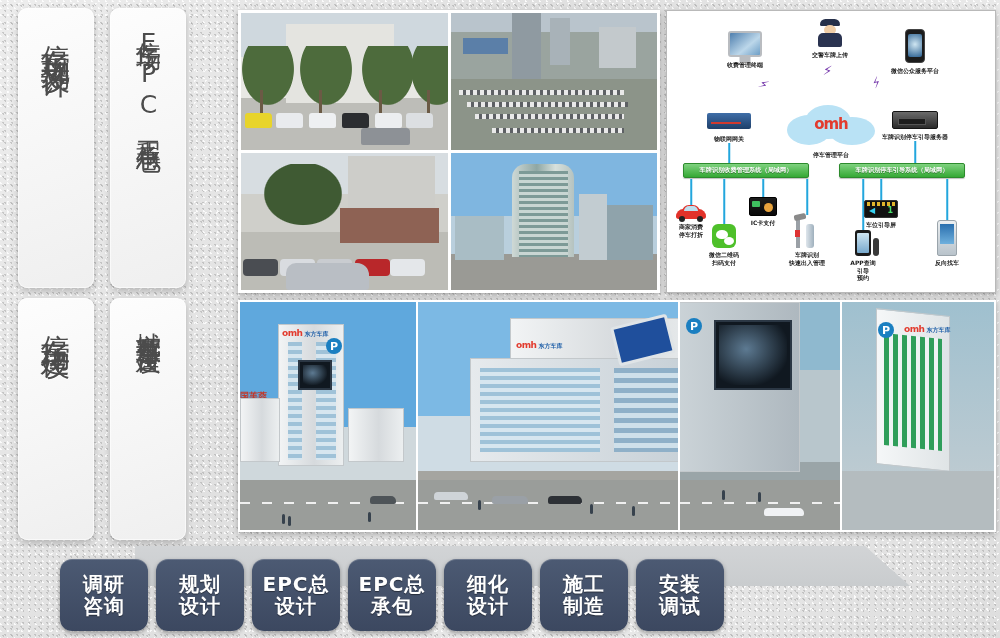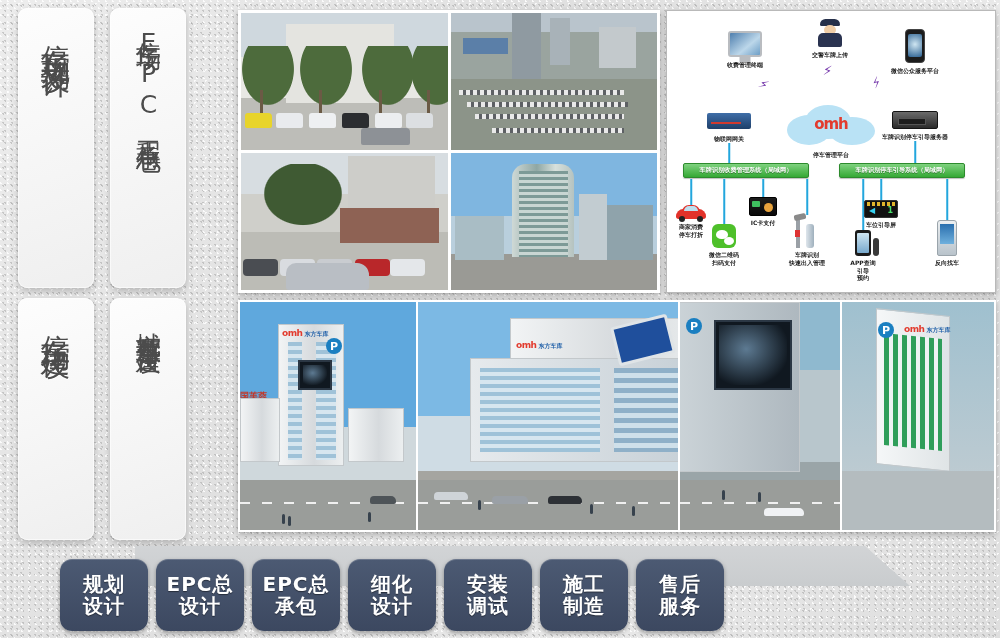--- a/index.html
+++ b/index.html
@@ -445,40 +445,40 @@
       <div style="position:absolute;left:0;bottom:0;width:100%;height:26%;background:#b4bcbf"></div>
     </div>
 
   </div>
 </div>
 
 <div id="bottom-band"></div>
 
 <div id="btn-row">
   <div class="pbtn">
+    <span class="l1">调研</span>
+    <span class="l2">咨询</span>
+  </div>
+  <div class="pbtn">
     <span class="l1">规划</span>
     <span class="l2">设计</span>
   </div>
   <div class="pbtn">
     <span class="l1">EPC总</span>
     <span class="l2">设计</span>
   </div>
   <div class="pbtn">
     <span class="l1">EPC总</span>
     <span class="l2">承包</span>
   </div>
   <div class="pbtn">
     <span class="l1">细化</span>
     <span class="l2">设计</span>
   </div>
   <div class="pbtn">
+    <span class="l1">施工</span>
+    <span class="l2">制造</span>
+  </div>
+  <div class="pbtn">
     <span class="l1">安装</span>
     <span class="l2">调试</span>
   </div>
-  <div class="pbtn">
-    <span class="l1">施工</span>
-    <span class="l2">制造</span>
-  </div>
-  <div class="pbtn">
-    <span class="l1">售后</span>
-    <span class="l2">服务</span>
-  </div>
 </div>
 
 </body></html>

